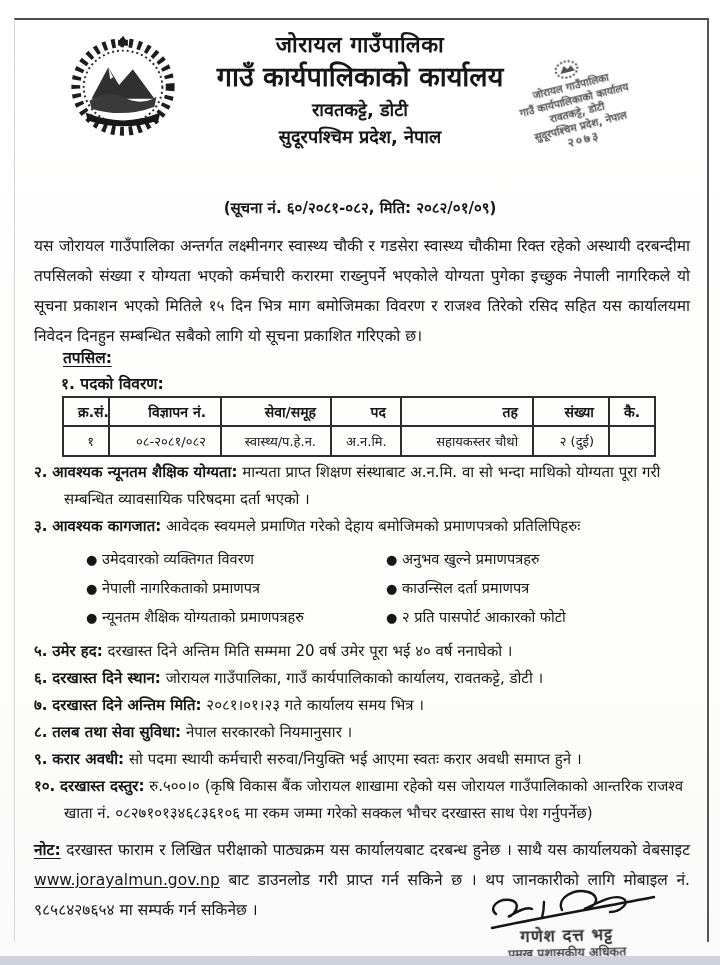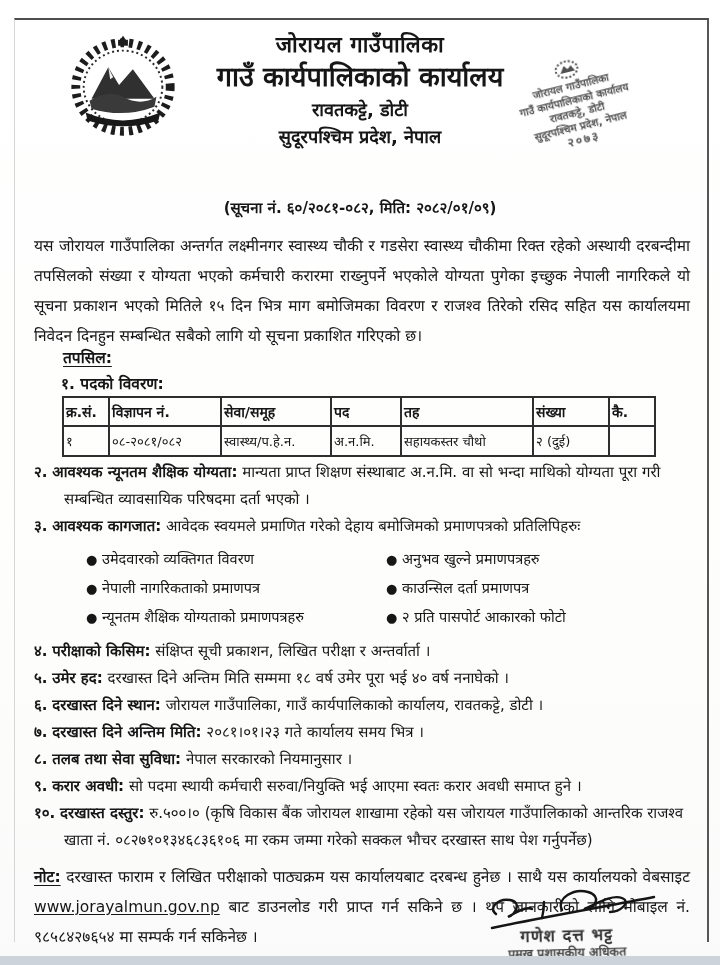--- a/index.html
+++ b/index.html
@@ -42,22 +42,22 @@
     font-size:15.5px;line-height:30px;text-align:justify;
   }
   .tapsil{position:absolute;left:63px;top:346px;font-size:15.5px;font-weight:bold;text-decoration:underline;text-underline-offset:3px;}
   .sec1{position:absolute;left:61px;top:372px;font-size:15.5px;font-weight:bold;}
   
   table.pos{
     position:absolute;left:62px;top:396px;width:592px;
     border-collapse:collapse;table-layout:fixed;
   }
   table.pos th,table.pos td{
-    border:2px solid #2e2e2e;text-align:left;vertical-align:middle;
-    padding:0 2px;overflow:hidden;white-space:nowrap;
+    border:2px solid #2e2e2e;text-align:right;vertical-align:middle;
+    padding:0 14px;overflow:hidden;white-space:nowrap;
   }
   table.pos th{height:27px;font-size:14px;font-weight:bold;}
   table.pos td{height:28px;font-size:13px;}
   
   .items{position:absolute;left:34px;top:459px;width:658px;font-size:15px;line-height:27px;}
   .item{padding-left:30px;text-indent:-30px;}
   .item .inum{font-weight:bold;}
   .item .ilabel{font-weight:bold;}
   
   .docs{display:flex;margin:5px 0 6px 0;}
@@ -174,30 +174,25 @@
         <li><span class="blt">●</span><span>नेपाली नागरिकताको प्रमाणपत्र</span></li>
         <li><span class="blt">●</span><span>न्यूनतम शैक्षिक योग्यताको प्रमाणपत्रहरु</span></li>
       </ul>
       <ul class="col-r">
         <li><span class="blt">●</span><span>अनुभव खुल्ने प्रमाणपत्रहरु</span></li>
         <li><span class="blt">●</span><span>काउन्सिल दर्ता प्रमाणपत्र</span></li>
         <li><span class="blt">●</span><span>२ प्रति पासपोर्ट आकारको फोटो</span></li>
       </ul>
     </div>
 
-    <div class="item">
-      <span class="inum">४.</span>
-      <span class="ilabel">परीक्षाको किसिम:</span>
-      <span class="itext">संक्षिप्त सूची प्रकाशन, लिखित परीक्षा र अन्तर्वार्ता ।</span>
-    </div>
 
     <div class="item">
       <span class="inum">५.</span>
       <span class="ilabel">उमेर हद:</span>
-      <span class="itext">दरखास्त दिने अन्तिम मिति सम्ममा १८ वर्ष उमेर पूरा भई ४० वर्ष ननाघेको ।</span>
+      <span class="itext">दरखास्त दिने अन्तिम मिति सम्ममा 20 वर्ष उमेर पूरा भई ४० वर्ष ननाघेको ।</span>
     </div>
 
     <div class="item">
       <span class="inum">६.</span>
       <span class="ilabel">दरखास्त दिने स्थान:</span>
       <span class="itext">जोरायल गाउँपालिका, गाउँ कार्यपालिकाको कार्यालय, रावतकट्टे, डोटी ।</span>
     </div>
 
     <div class="item">
       <span class="inum">७.</span>

